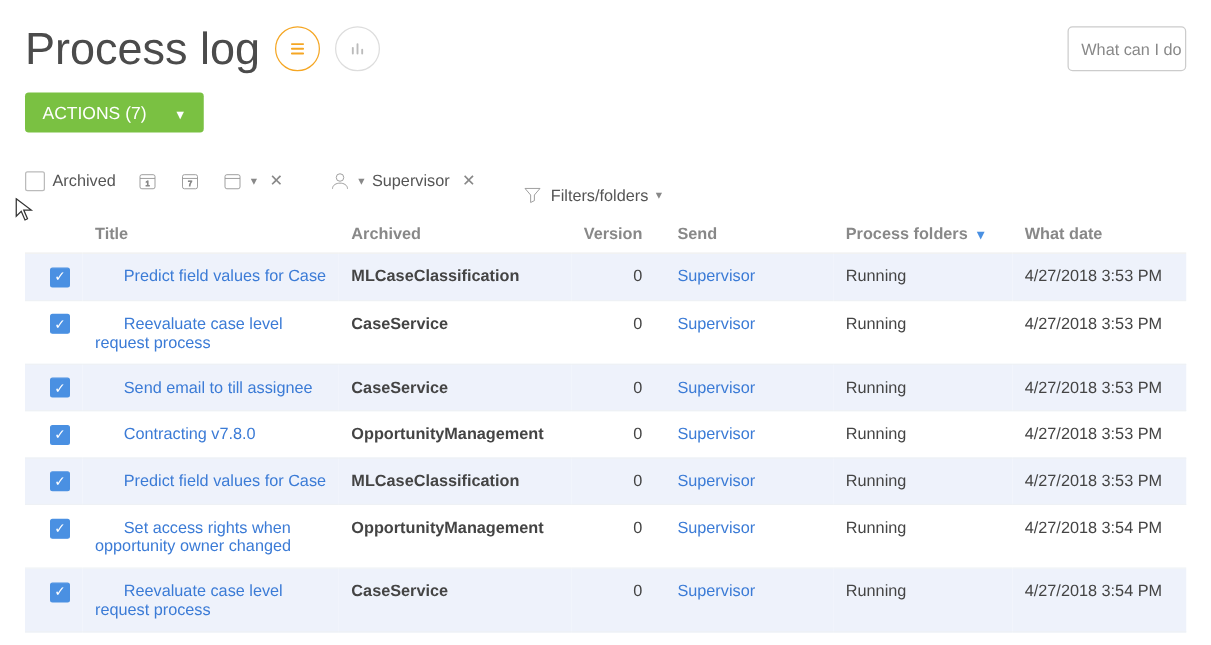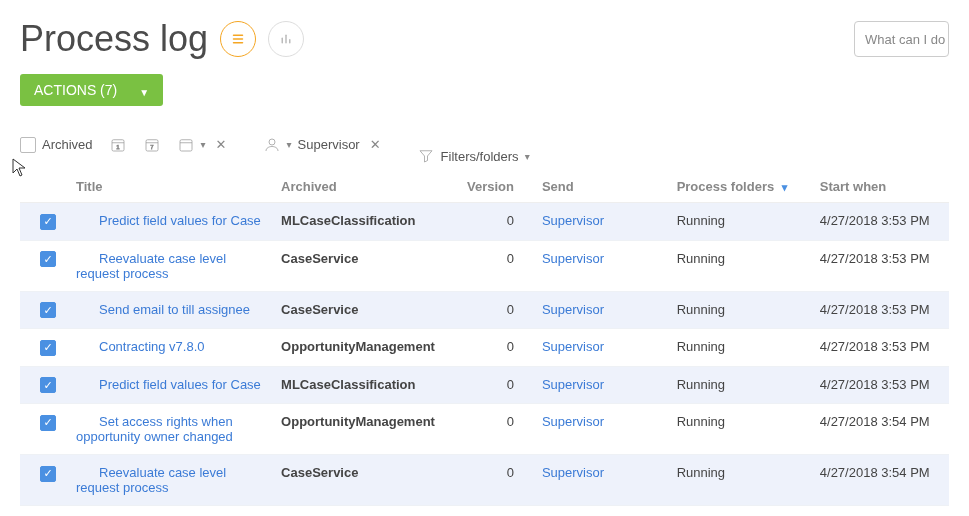--- a/index.html
+++ b/index.html
@@ -134,21 +134,21 @@
     <tr>
       <th class="col-check" style="padding-left:20px;"></th>
       <th class="col-title">Title</th>
       <th class="col-package">Archived</th>
       <th class="col-version th-version">Version</th>
       <th class="col-owner">Send</th>
       <th class="col-status">
         <span>Process folders</span>
         <span class="sort-ind">▾</span>
       </th>
-      <th class="col-start">Start when</th>
+      <th class="col-start">What date</th>
     </tr>
   </thead>
   <tbody class="tbody" id="tbody">
       <tr class="alt">
         <td class="col-check" style="padding-left:20px;"><span class="checkbox checked">✓</span></td>
         <td class="col-title"><span class="title-link">Predict field values for Case</span></td>
         <td class="col-package">MLCaseClassification</td>
         <td class="col-version">0</td>
         <td class="col-owner"><span class="owner-link">Supervisor</span></td>
         <td class="col-status">Running</td>

